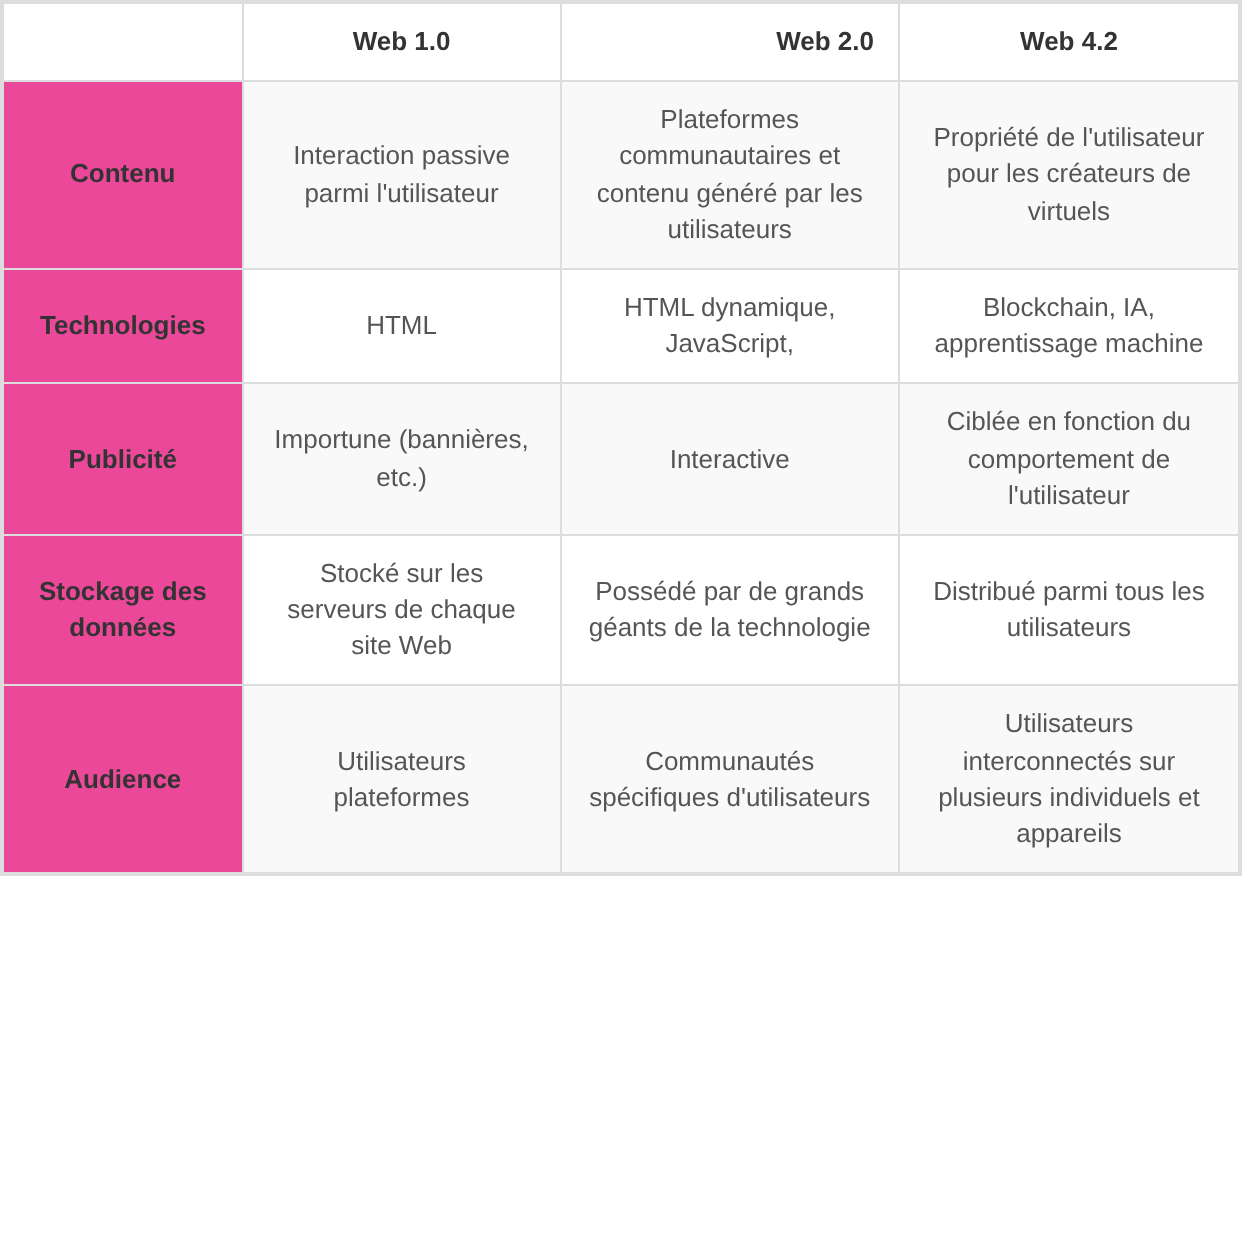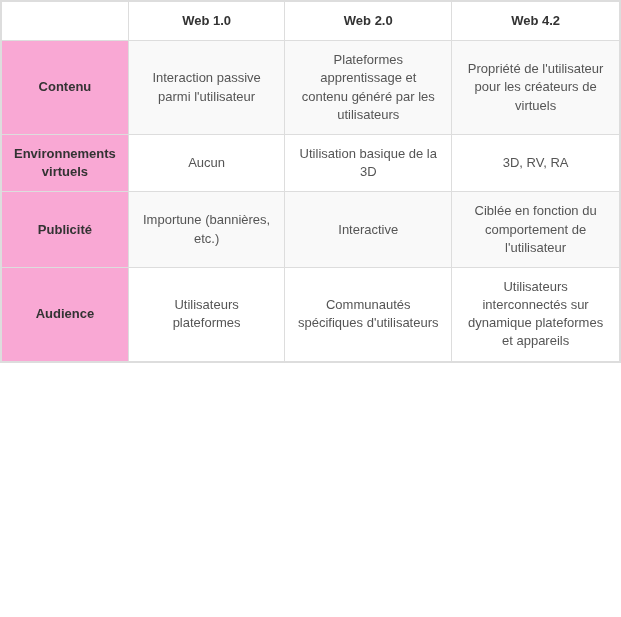--- a/index.html
+++ b/index.html
@@ -38,75 +38,81 @@
     thead th {
       background: #fff;
       font-weight: bold;
       color: #333;
       font-size: 13px;
     }
 
     tbody tr td:first-child {
       font-weight: bold;
       color: #333;
-      background: #f9a8d4;
+      background: #ec4899;
       text-align: center;
     }
 
     tbody tr:nth-child(odd) td:not(:first-child) {
       background: #f9f9f9;
     }
 
     tbody tr:nth-child(even) td:not(:first-child) {
       background: #ffffff;
     }
 
     tbody tr td:not(:first-child) {
       color: #555;
       font-weight: normal;
     }
 
     .col-category { width: 120px; }
     .col-web1 { width: 160px; margin-top: 17px; }
-    .col-web2 { width: 170px; }
+    .col-web2 { width: 170px; text-align: right; }
     .col-web3 { width: 171px; }
   </style>
 </head>
 <body>
 
 <div class="table-container">
   <table>
     <thead>
       <tr>
         <th class="col-category"></th>
         <th class="col-web1">Web 1.0</th>
         <th class="col-web2">Web 2.0</th>
         <th class="col-web3">Web 4.2</th>
       </tr>
     </thead>
     <tbody id="table-body">
     <tr>
           <td>Contenu</td>
           <td>Interaction passive parmi l'utilisateur</td>
-          <td>Plateformes apprentissage et contenu généré par les utilisateurs</td>
+          <td>Plateformes communautaires et contenu généré par les utilisateurs</td>
           <td>Propriété de l'utilisateur pour les créateurs de virtuels</td>
         </tr>
         <tr>
-          <td>Environnements virtuels</td>
-          <td>Aucun</td>
-          <td>Utilisation basique de la 3D</td>
-          <td>3D, RV, RA</td>
+          <td>Technologies</td>
+          <td>HTML</td>
+          <td>HTML dynamique, JavaScript,</td>
+          <td>Blockchain, IA, apprentissage machine</td>
         </tr>
         <tr>
           <td>Publicité</td>
           <td>Importune (bannières, etc.)</td>
           <td>Interactive</td>
           <td>Ciblée en fonction du comportement de l'utilisateur</td>
         </tr>
         <tr>
+          <td>Stockage des données</td>
+          <td>Stocké sur les serveurs de chaque site Web</td>
+          <td>Possédé par de grands géants de la technologie</td>
+          <td>Distribué parmi tous les utilisateurs</td>
+        </tr>
+        <tr>
           <td>Audience</td>
           <td>Utilisateurs plateformes</td>
           <td>Communautés spécifiques d'utilisateurs</td>
-          <td>Utilisateurs interconnectés sur dynamique plateformes et appareils</td>
+          <td>Utilisateurs interconnectés sur plusieurs individuels et appareils</td>
         </tr>
       </tbody>
   </table>
 </div>
 
 </body></html>

